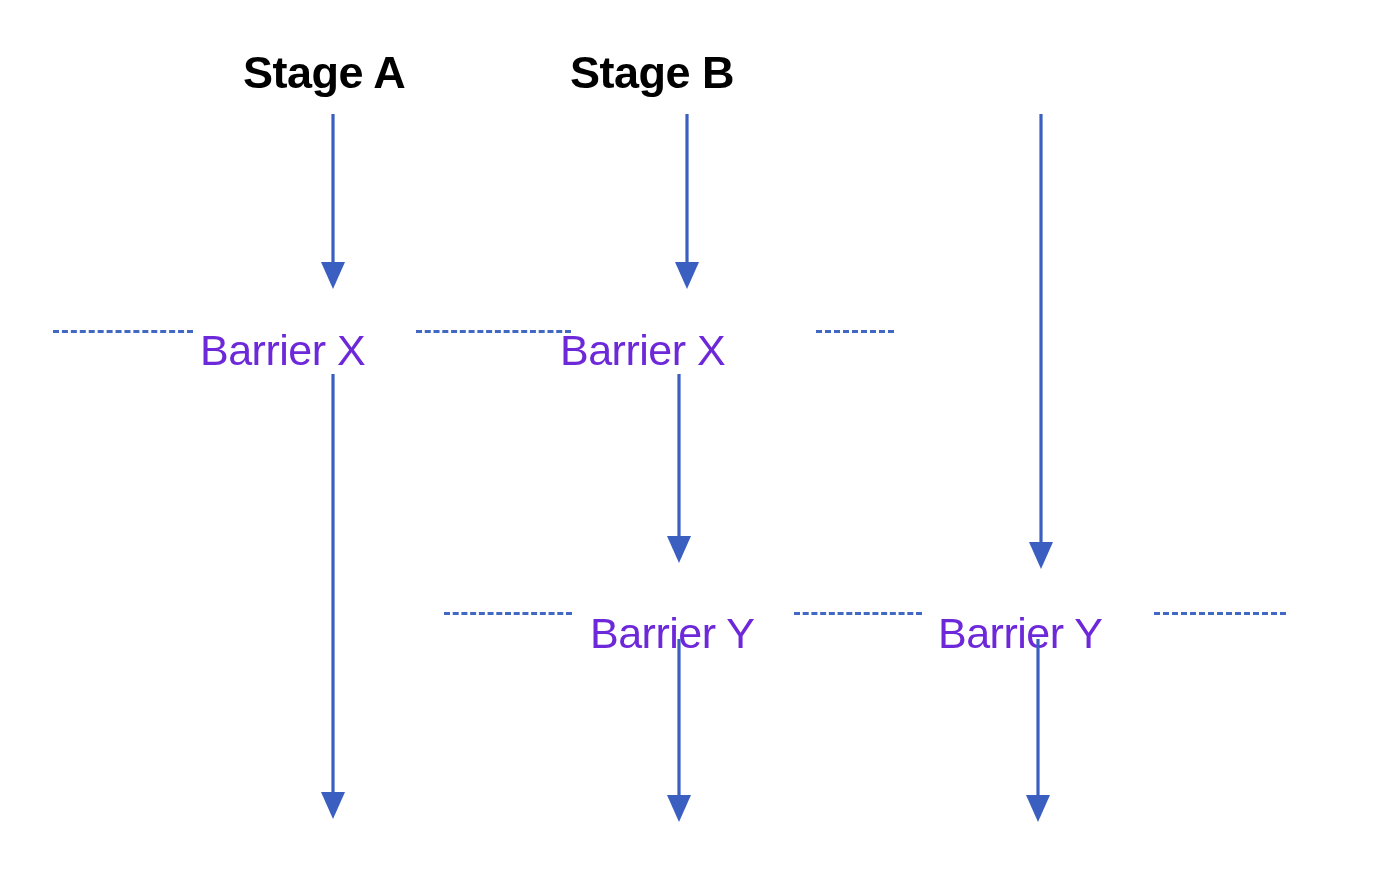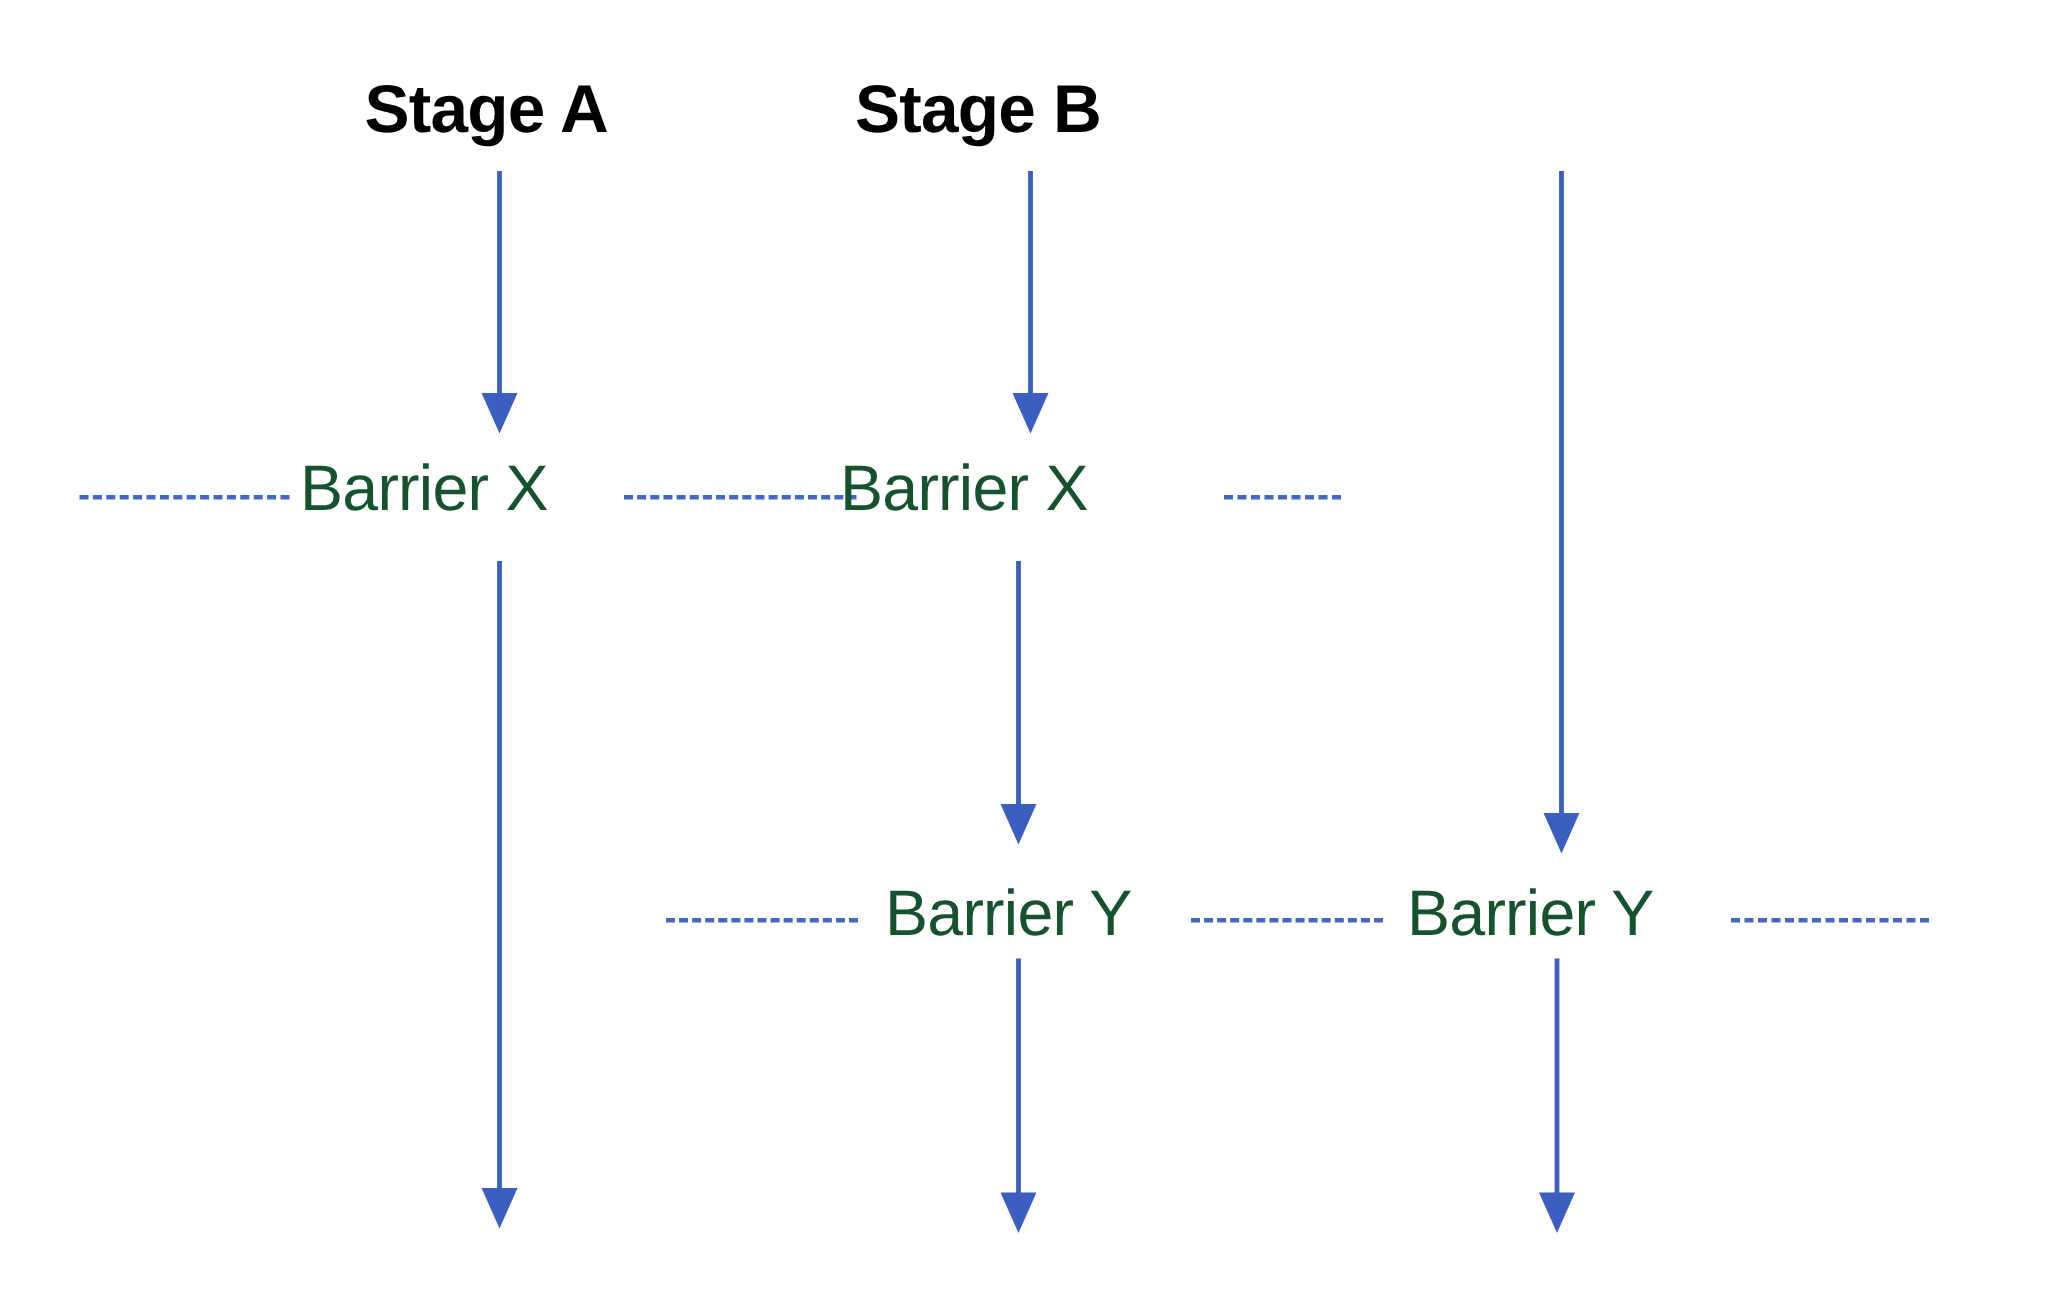--- a/index.html
+++ b/index.html
@@ -25,23 +25,24 @@
     color: #000000;
     white-space: nowrap;
     letter-spacing: -0.5px;
   }
   .barrier-label {
     position: absolute;
     font-family: "Liberation Sans", sans-serif;
     font-weight: 400;
     font-size: 43px;
     line-height: 1;
-    color: #14532d;
+    color: #6d28d9;
     white-space: nowrap;
     letter-spacing: -0.5px;
+    margin-top: 24px;
   }
   .flow-arrow {
     position: absolute;
     overflow: visible;
   }
   .dash-line {
     position: absolute;
     height: 0;
     border-top-width: 3px;
     border-top-style: dashed;

